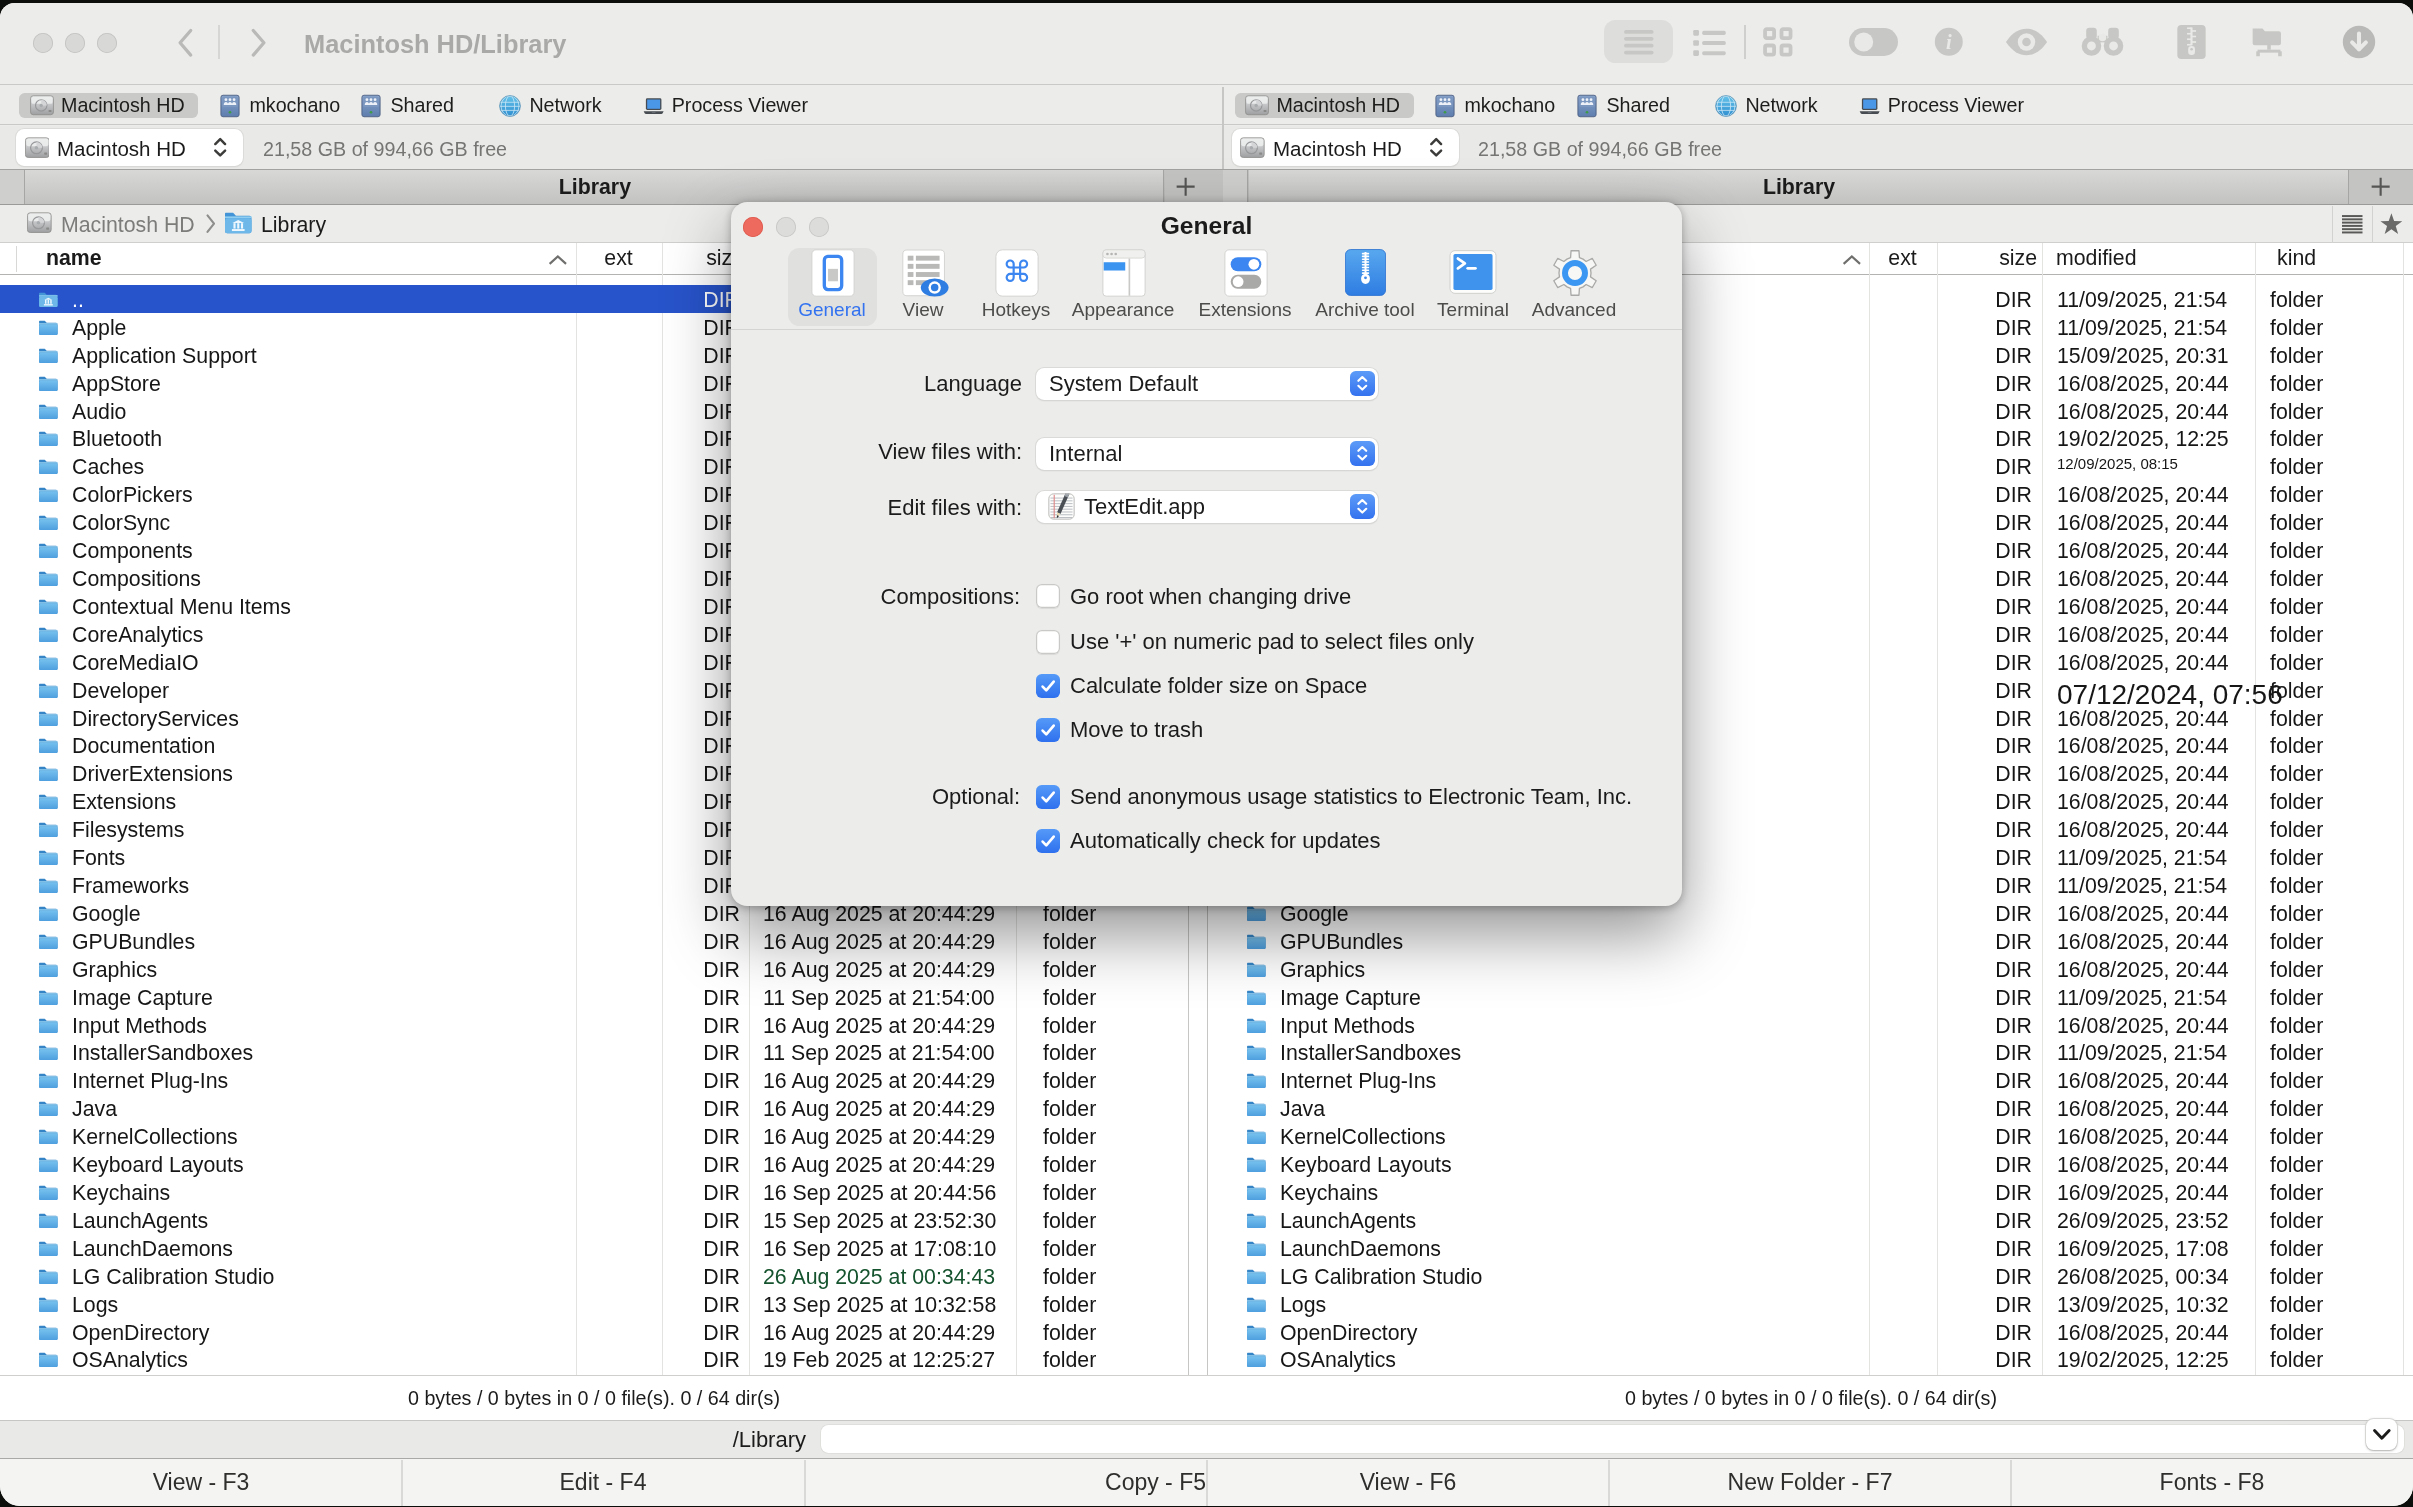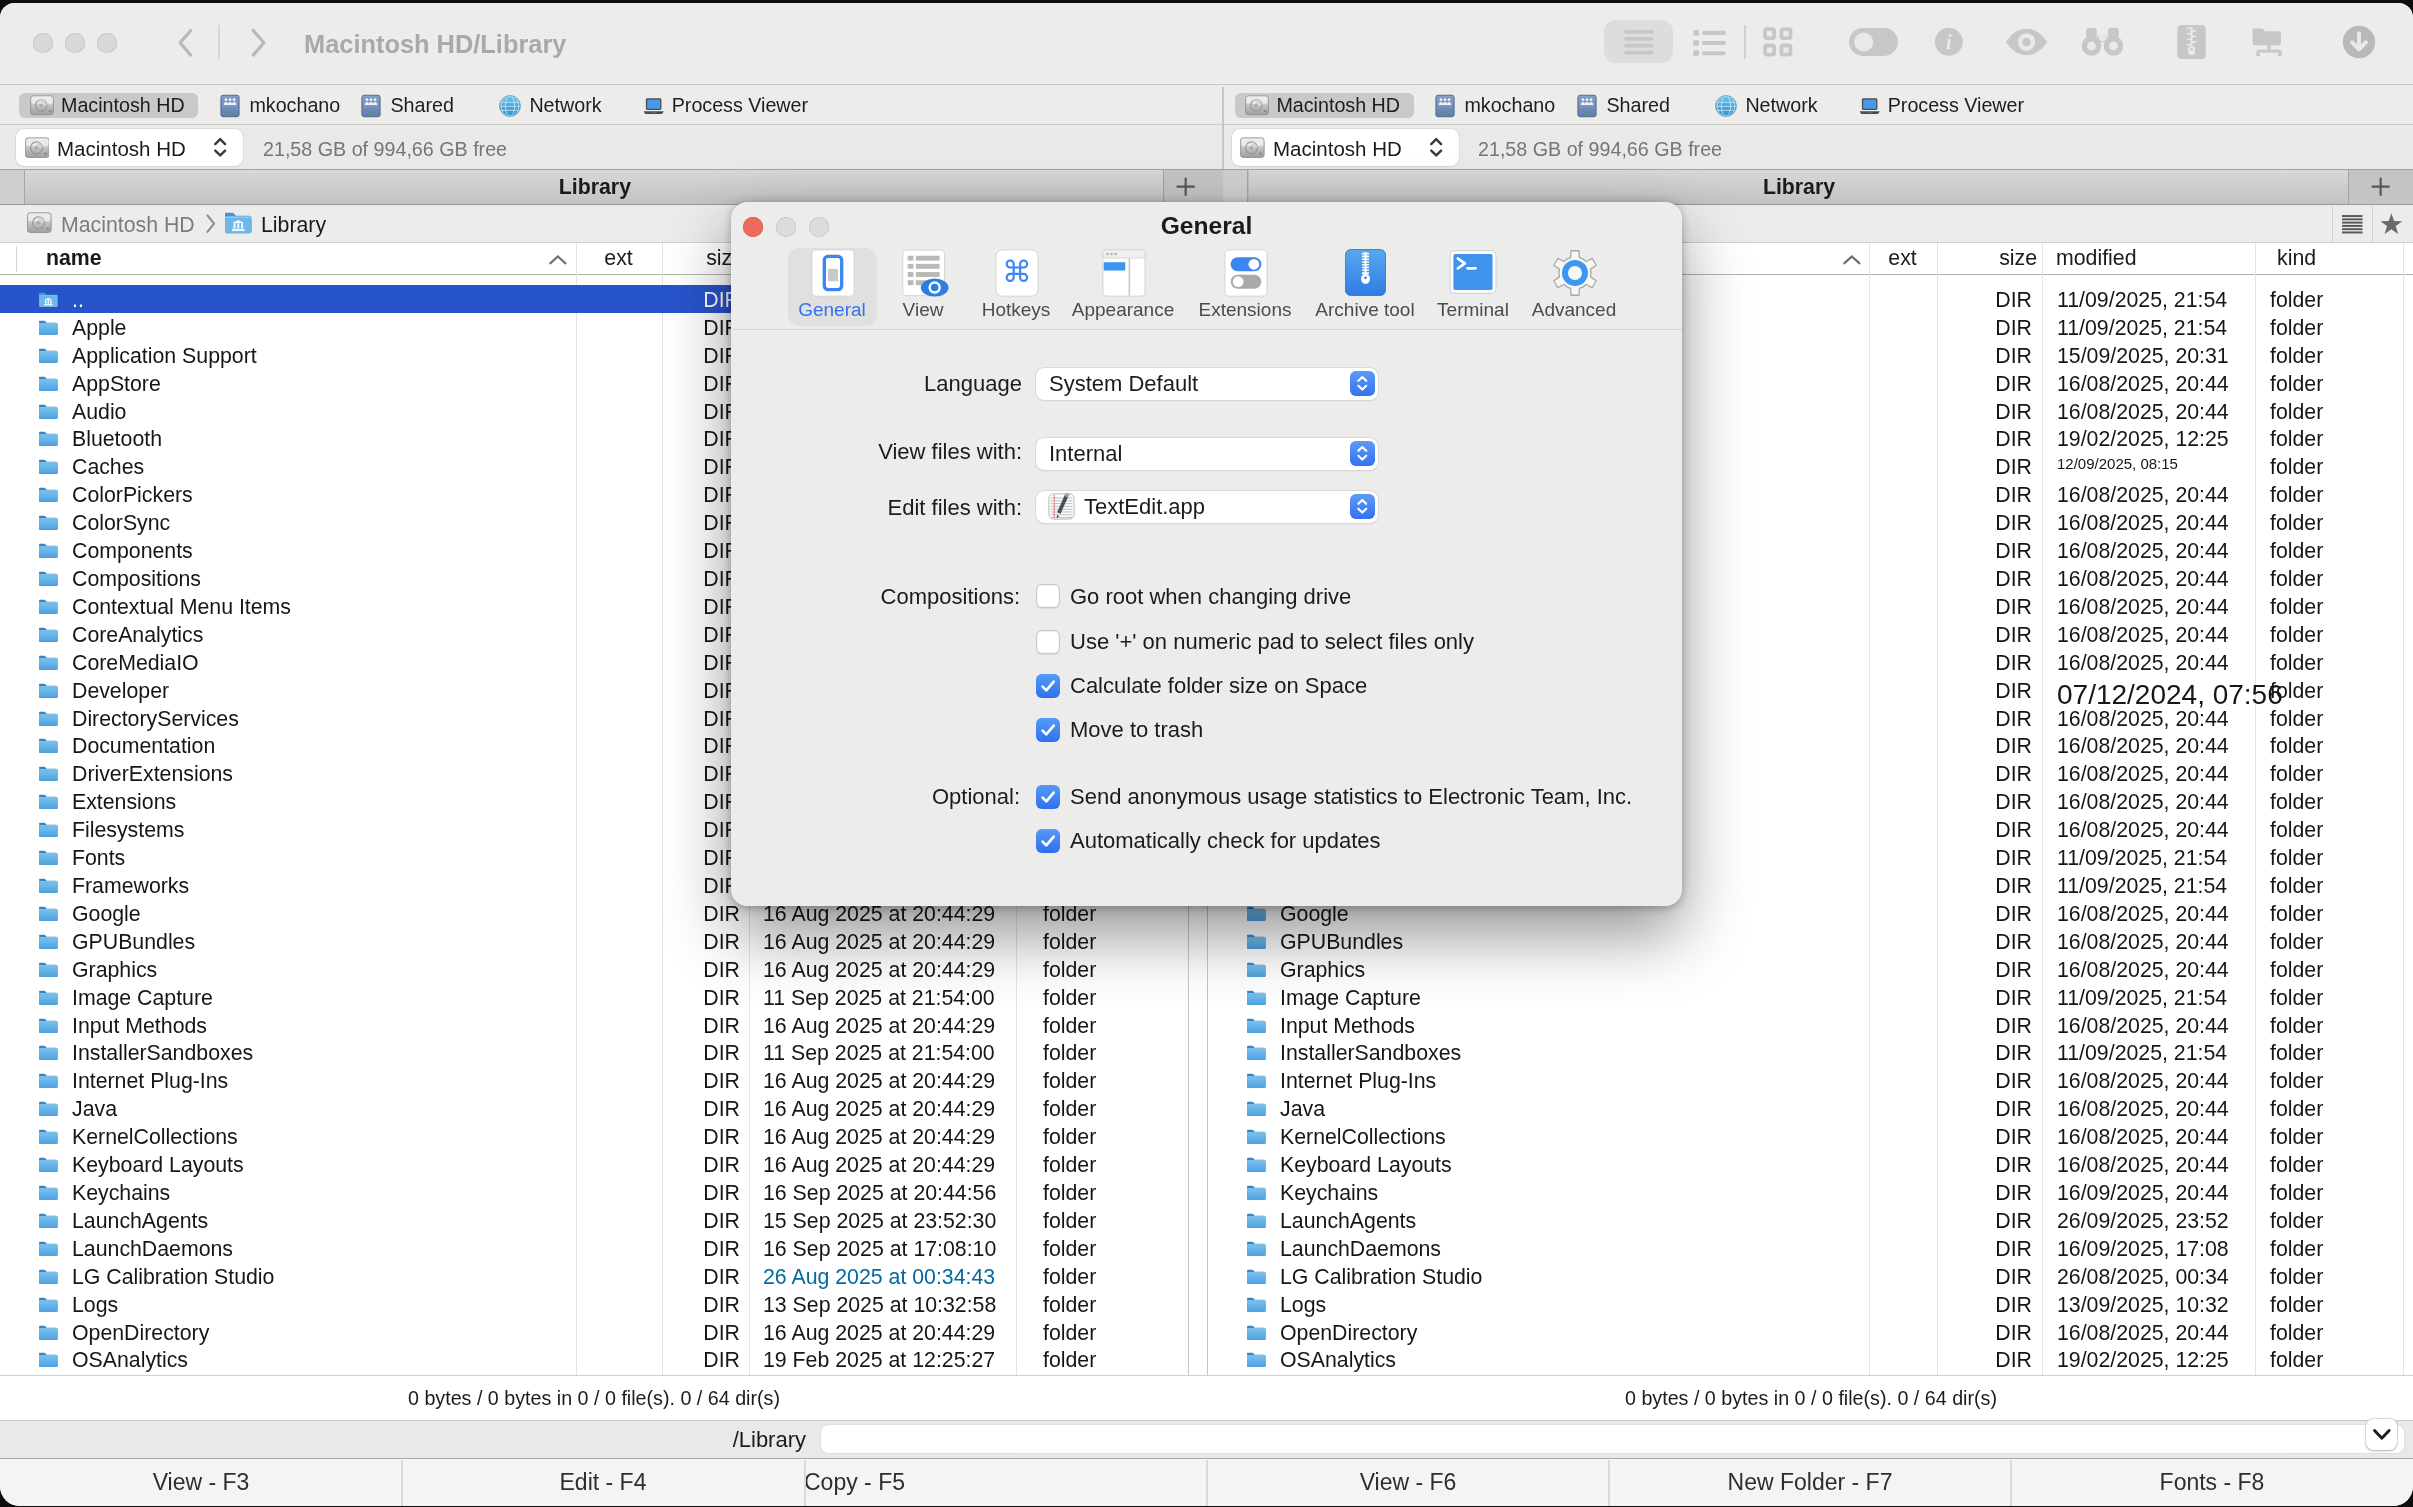--- a/index.html
+++ b/index.html
@@ -902,21 +902,21 @@
       <div style="position:absolute;left:0px;top:1262px;width:1188px;height:28px;">
 <span style="position:absolute;left:39px;top:5.7px;display:inline-flex">
           <svg width="19" height="16.4" viewBox="0 0 23 20">
 <path d="M0.6 2.2 h6.3 l2.4 2.5 h11.4 a1.9 1.9 0 0 1 1.9 1.9 v11 a1.9 1.9 0 0 1 -1.9 1.9 H1.9 A1.9 1.9 0 0 1 0 17.6 V2.8 A0.6 0.6 0 0 1 0.6 2.2 Z" fill="#3585c6"></path>
 <rect x="0" y="5.2" width="22.6" height="1.6" fill="#9ed4f3"></rect>
 <rect x="0" y="6.8" width="22.6" height="12.7" rx="1.9" fill="url(#gfold)"></rect>
 </svg>
         </span>
 <span style="position:absolute;left:72px;top:2.5px;font-size:21.3px;color:#161616;white-space:nowrap">LG Calibration Studio</span>
 <span style="position:absolute;left:0;width:740px;top:2.5px;font-size:21.3px;color:#161616;text-align:right;display:inline-block">DIR</span>
-<span style="position:absolute;left:763px;top:2.5px;font-size:21.3px;color:#0369a1;white-space:nowrap">26 Aug 2025 at 00:34:43</span>
+<span style="position:absolute;left:763px;top:2.5px;font-size:21.3px;color:#14532d;white-space:nowrap">26 Aug 2025 at 00:34:43</span>
 <span style="position:absolute;left:1043px;top:2.5px;font-size:21.3px;color:#161616">folder</span>
 </div>
       <div style="position:absolute;left:0px;top:1290px;width:1188px;height:28px;">
 <span style="position:absolute;left:39px;top:5.7px;display:inline-flex">
           <svg width="19" height="16.4" viewBox="0 0 23 20">
 <path d="M0.6 2.2 h6.3 l2.4 2.5 h11.4 a1.9 1.9 0 0 1 1.9 1.9 v11 a1.9 1.9 0 0 1 -1.9 1.9 H1.9 A1.9 1.9 0 0 1 0 17.6 V2.8 A0.6 0.6 0 0 1 0.6 2.2 Z" fill="#3585c6"></path>
 <rect x="0" y="5.2" width="22.6" height="1.6" fill="#9ed4f3"></rect>
 <rect x="0" y="6.8" width="22.6" height="12.7" rx="1.9" fill="url(#gfold)"></rect>
 </svg>
         </span>
@@ -1475,21 +1475,21 @@
 <div class="abs" style="left:599px;top:1427px;width:207px;text-align:right;font-size:22px;color:#1b1b1b">/Library</div>
 <div class="abs" style="left:821px;top:1425px;width:1583px;height:28px;border-radius:7.4px;background:#fff;box-shadow:0 0 0 0.8px #dcdcda"></div>
 <div class="abs" style="left:2366px;top:1419px;width:31px;height:31px;border-radius:7.4px;background:#fff;box-shadow:0 0.8px 2.5px rgba(0,0,0,.25),0 0 0 0.8px #e4e4e2"></div>
 <svg width="19.7" height="13" viewBox="0 0 24 16" style="position:absolute;left:2372px;top:1428px">
         <path d="M3 3 L12 12.5 L21 3" fill="none" stroke="#1d1d1c" stroke-width="3.6" stroke-linecap="round" stroke-linejoin="round"></path>
       </svg>
 
 <div class="abs" style="left:0;top:1458px;width:2413px;height:49px;background:#f4f4f3;border-top:1.6px solid #a9a9a8"></div>
 <div class="abs" style="left:0;top:1469px;width:402px;text-align:center;font-size:23px;color:#2e2e2d">View - F3</div>
 <div class="abs" style="left:402px;top:1469px;width:402px;text-align:center;font-size:23px;color:#2e2e2d">Edit - F4</div>
-<div class="abs" style="left:804px;top:1469px;width:402px;text-align:left;font-size:23px;color:#2e2e2d">Copy - F5</div>
+<div class="abs" style="left:804px;top:1469px;width:402px;text-align:right;font-size:23px;color:#2e2e2d">Copy - F5</div>
 <div class="abs" style="left:1207px;top:1469px;width:402px;text-align:center;font-size:23px;color:#2e2e2d">View - F6</div>
 <div class="abs" style="left:1609px;top:1469px;width:402px;text-align:center;font-size:23px;color:#2e2e2d">New Folder - F7</div>
 <div class="abs" style="left:2011px;top:1469px;width:402px;text-align:center;font-size:23px;color:#2e2e2d">Fonts - F8</div>
 <div class="abs" style="left:401px;top:1460px;width:1.6px;height:48px;background:#d9d9d7"></div>
 <div class="abs" style="left:804px;top:1460px;width:1.6px;height:48px;background:#d9d9d7"></div>
 <div class="abs" style="left:1206px;top:1460px;width:1.6px;height:48px;background:#d9d9d7"></div>
 <div class="abs" style="left:1608px;top:1460px;width:1.6px;height:48px;background:#d9d9d7"></div>
 <div class="abs" style="left:2010px;top:1460px;width:1.6px;height:48px;background:#d9d9d7"></div>
 
 <div class="abs" style="left:731px;top:202px;width:951px;height:704px;border-radius:16.4px;background:#ececea;box-shadow:0 29px 66px rgba(0,0,0,.42),0 1.6px 8.2px rgba(0,0,0,.28)"></div>

